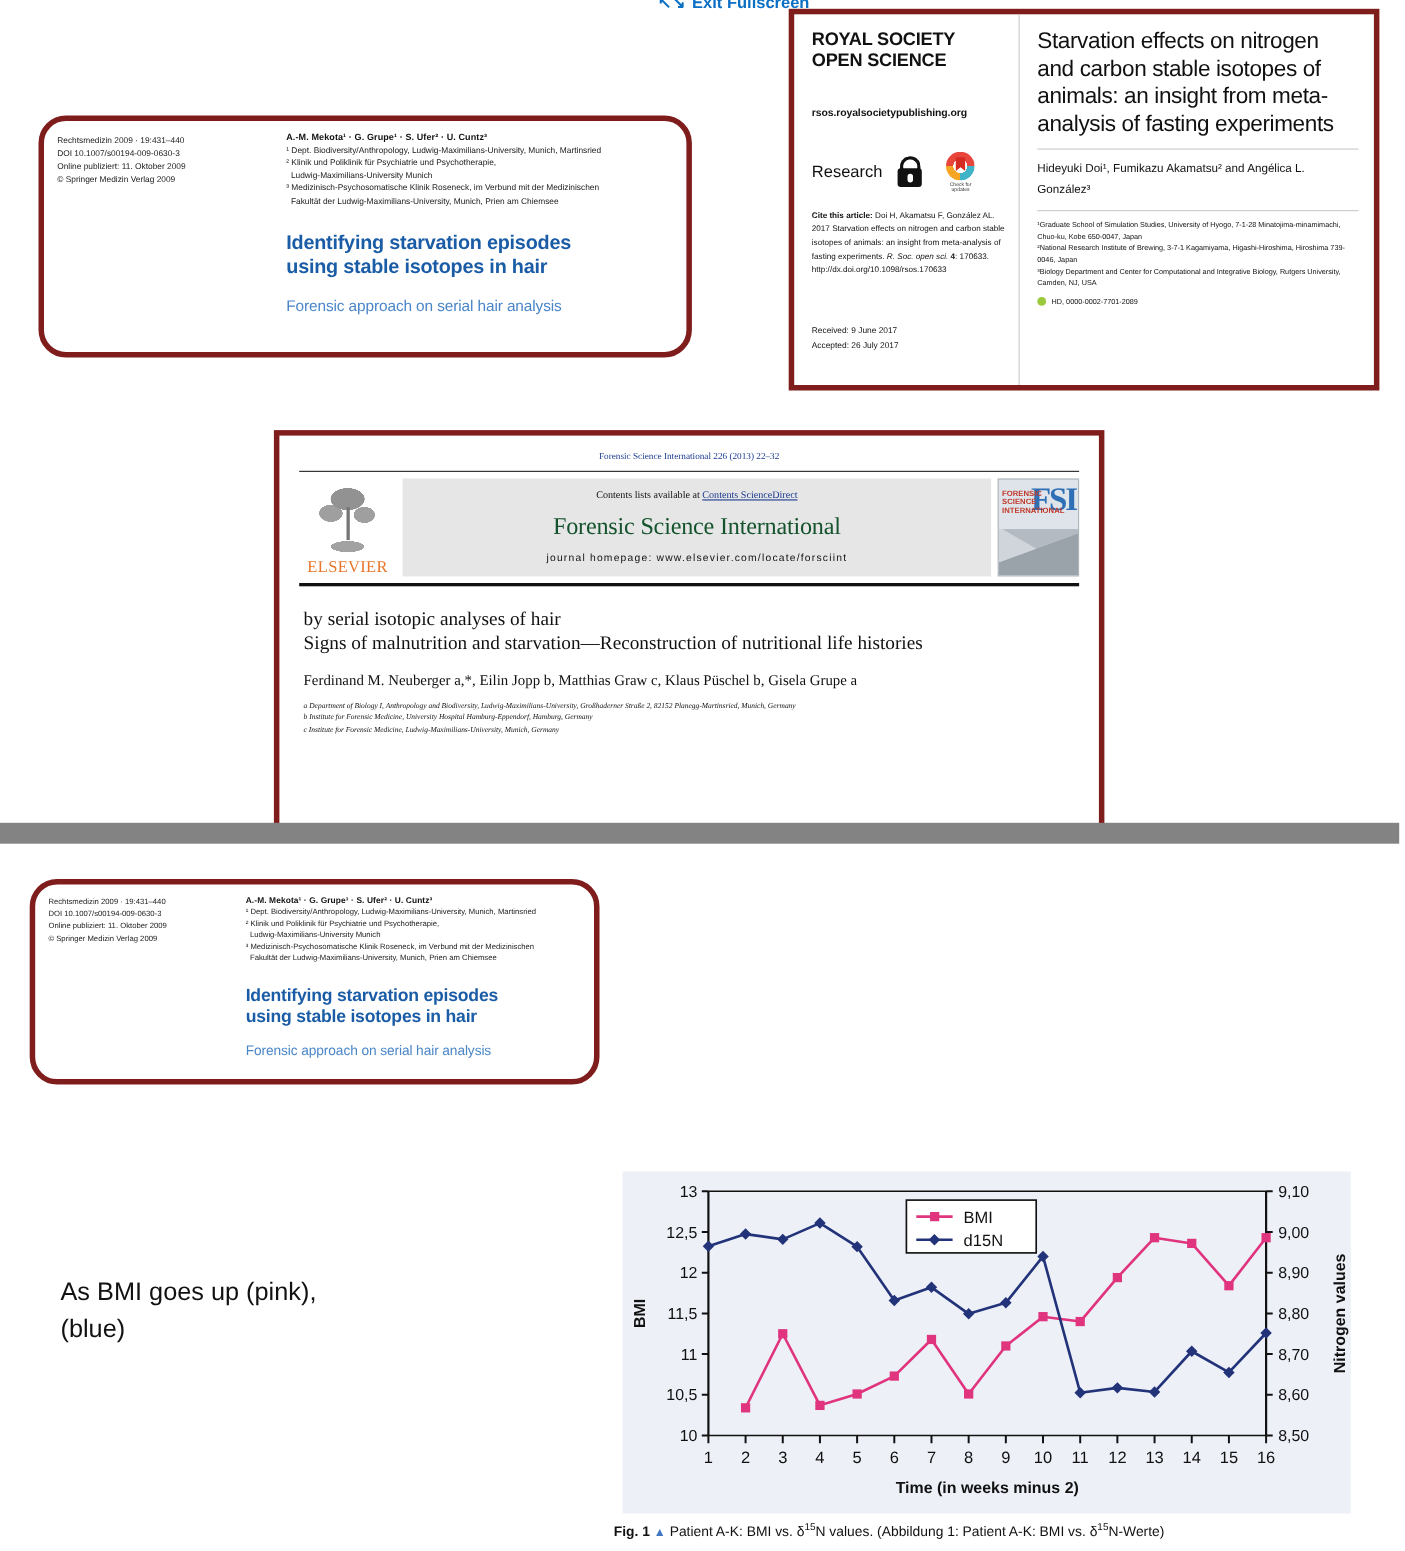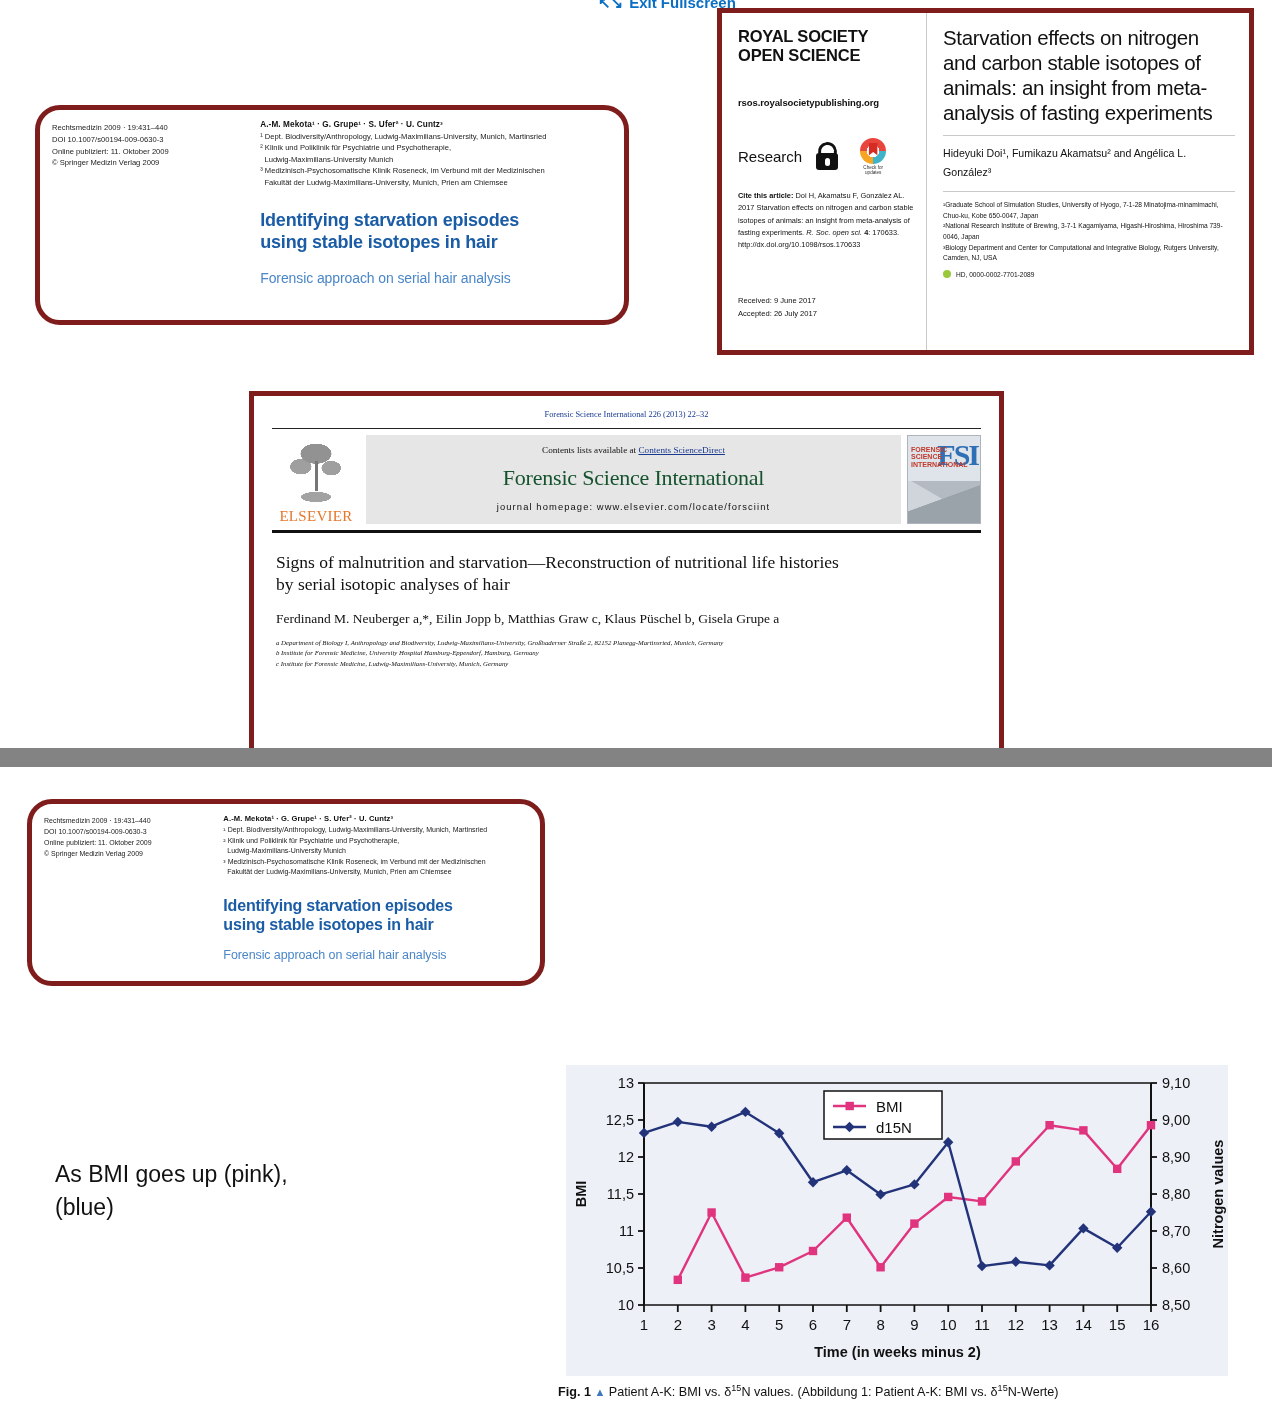--- a/index.html
+++ b/index.html
@@ -306,22 +306,22 @@
     <div class="fsi-cover">
       <div class="fsi-big">FSI</div>
       <div class="fsi-words">FORENSIC<br>SCIENCE<br>INTERNATIONAL</div>
       <div class="fsi-sub">An International Journal Dedicated to the Applications of Medicine and Science in the Administration of Justice</div>
       <div class="fsi-mtn"></div>
     </div>
   </div>
   <div class="thick-rule"></div>
   <div class="art">
     <div class="art-title">
+      <div>by serial isotopic analyses of hair</div>
       <div>Signs of malnutrition and starvation—Reconstruction of nutritional life histories</div>
-      <div>by serial isotopic analyses of hair</div>
     </div>
     <div class="art-authors">Ferdinand M. Neuberger a,*, Eilin Jopp b, Matthias Graw c, Klaus Püschel b, Gisela Grupe a</div>
     <div class="art-aff">
       <div>a Department of Biology I, Anthropology and Biodiversity, Ludwig-Maximilians-University, Großhaderner Straße 2, 82152 Planegg-Martinsried, Munich, Germany</div>
       <div>b Institute for Forensic Medicine, University Hospital Hamburg-Eppendorf, Hamburg, Germany</div>
       <div>c Institute for Forensic Medicine, Ludwig-Maximilians-University, Munich, Germany</div>
     </div>
   </div>
 </div>
 

